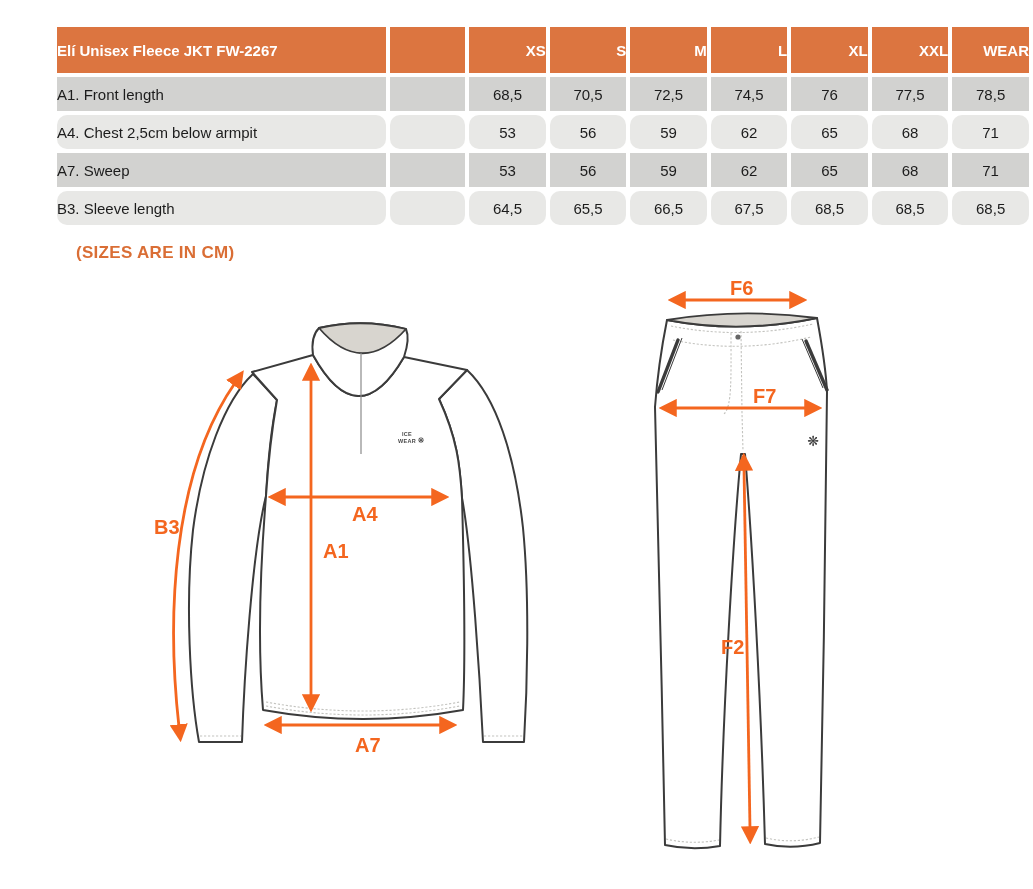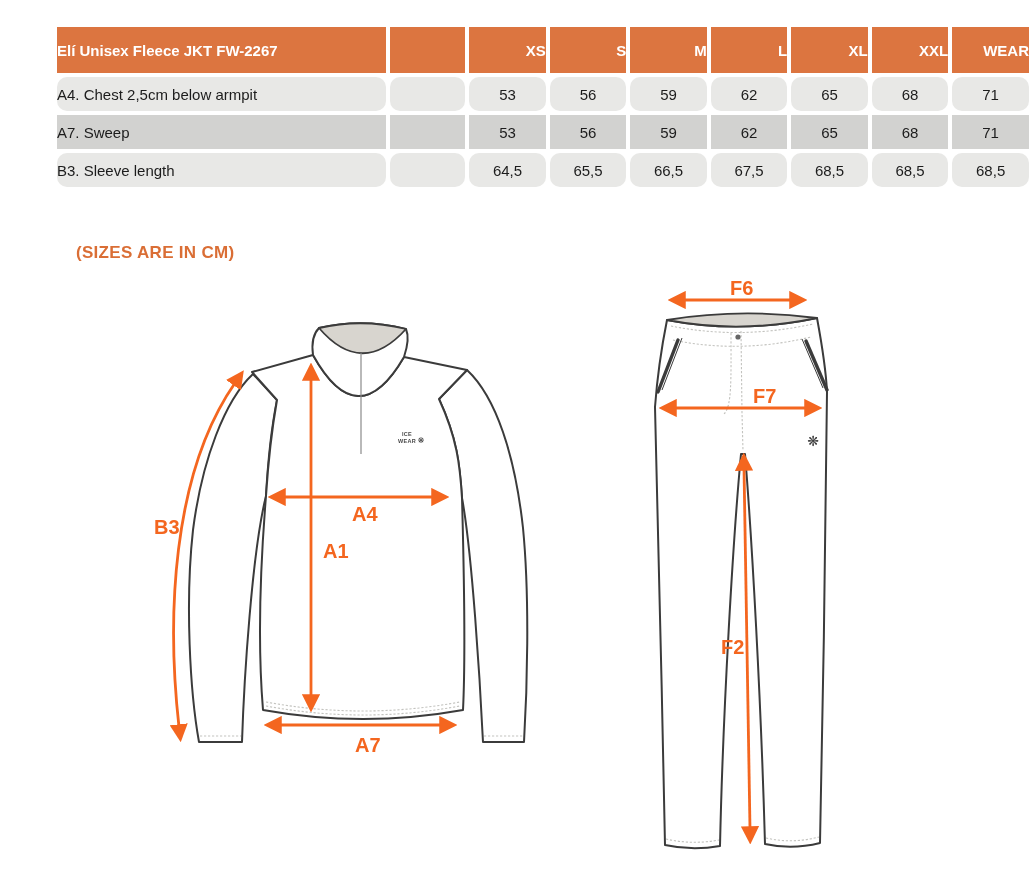--- a/index.html
+++ b/index.html
@@ -62,20 +62,31 @@
           <th class="size-th">S</th>
           <th class="size-th">M</th>
           <th class="size-th">L</th>
           <th class="size-th">XL</th>
           <th class="size-th">XXL</th>
           <th class="size-th">WEAR</th>
         </tr>
     </thead>
     <tbody>
 
+    <tr class="dark">
+          <td class="label-td">A1. Front length</td>
+          <td class="spacer-td"></td>
+          <td class="val-td">68,5</td>
+          <td class="val-td">70,5</td>
+          <td class="val-td">72,5</td>
+          <td class="val-td">74,5</td>
+          <td class="val-td">76</td>
+          <td class="val-td">77,5</td>
+          <td class="val-td">78,5</td>
+        </tr>
         <tr class="light">
           <td class="label-td">A4. Chest 2,5cm below armpit</td>
           <td class="spacer-td"></td>
           <td class="val-td">53</td>
           <td class="val-td">56</td>
           <td class="val-td">59</td>
           <td class="val-td">62</td>
           <td class="val-td">65</td>
           <td class="val-td">68</td>
           <td class="val-td">71</td>

